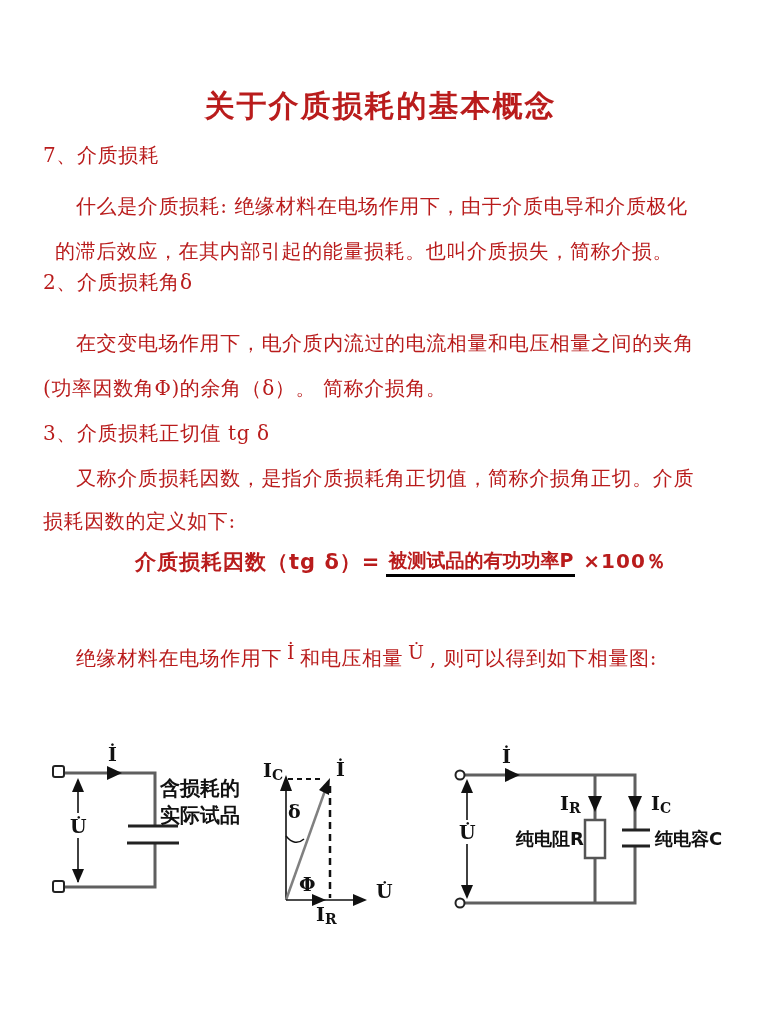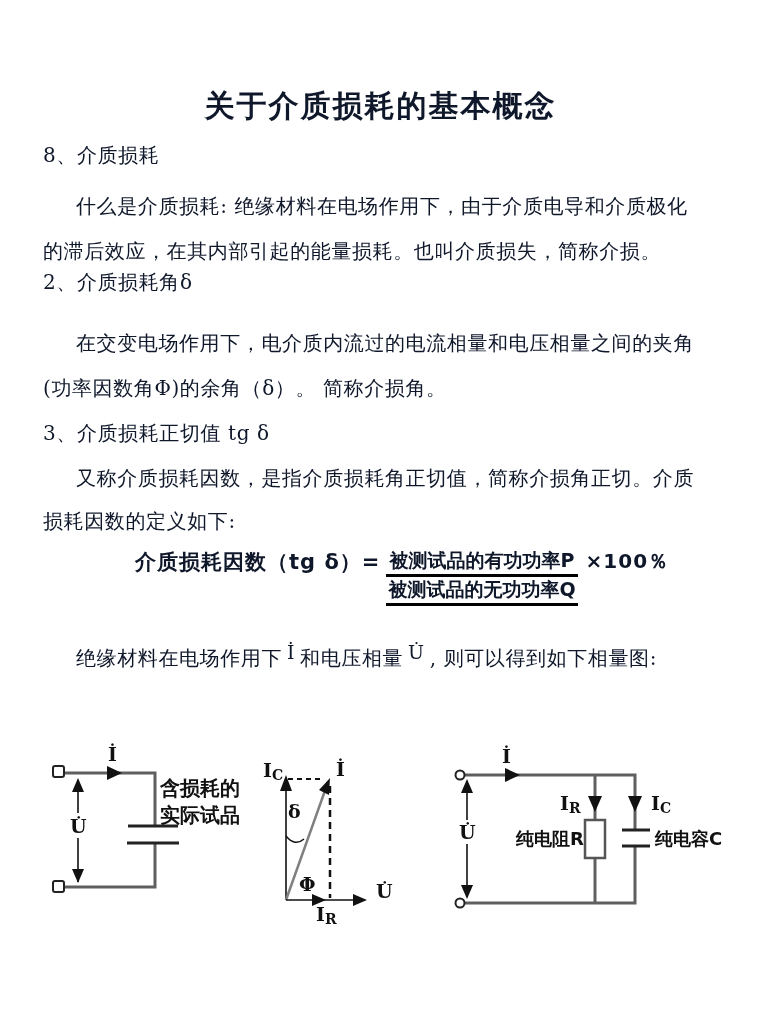--- a/index.html
+++ b/index.html
@@ -1,18 +1,18 @@
 <!DOCTYPE html>
 <html><head>
 <meta charset="utf-8">
 <style>
   html,body{margin:0;padding:0;background:#fff;}
   .page{
     position:relative;width:761px;height:1030px;background:#ffffff;
-    font-family:"DejaVu Serif","Liberation Serif",serif;color:#0f172a;overflow:hidden;
+    font-family:"DejaVu Serif","Liberation Serif",serif;color:#b91c1c;overflow:hidden;
   }
   .abs{position:absolute;white-space:nowrap;}
   .title{
     width:761px;text-align:center;top:86px;left:0;
     font-size:30px;font-weight:bold;letter-spacing:2px;
   }
   .bodyline{font-size:20px;letter-spacing:0.6px;}
   .sym{
     font-family:"DejaVu Serif","Liberation Serif",serif;
     position:relative;top:-6px;padding:0 5px;font-size:19px;
@@ -37,37 +37,36 @@
   .plate{stroke:#222;stroke-width:3;fill:none;}
   .blk{fill:#111;stroke:none;}
 </style>
 </head>
 <body>
 
 <div class="page">
 
   <div class="abs title">关于介质损耗的基本概念</div>
 
-  <div class="abs bodyline" style="top:142px;left:43px">8、介质损耗</div>
+  <div class="abs bodyline" style="top:142px;left:43px">7、介质损耗</div>
   <div class="abs bodyline" style="top:193px;left:76px">什么是介质损耗: 绝缘材料在电场作用下，由于介质电导和介质极化</div>
-  <div class="abs bodyline" style="top:238px;left:43px">的滞后效应，在其内部引起的能量损耗。也叫介质损失，简称介损。</div>
+  <div class="abs bodyline" style="top:238px;left:55px">的滞后效应，在其内部引起的能量损耗。也叫介质损失，简称介损。</div>
 
   <div class="abs bodyline" style="top:269px;left:43px">2、介质损耗角δ</div>
   <div class="abs bodyline" style="top:375px;left:43px">(功率因数角Φ)的余角（δ）。 简称介损角。</div>
   <div class="abs bodyline" style="top:330px;left:76px">在交变电场作用下，电介质内流过的电流相量和电压相量之间的夹角</div>
 
   <div class="abs bodyline" style="top:420px;left:43px">3、介质损耗正切值 tg δ</div>
   <div class="abs bodyline" style="top:465px;left:76px">又称介质损耗因数，是指介质损耗角正切值，简称介损角正切。介质</div>
   <div class="abs bodyline" style="top:508px;left:43px">损耗因数的定义如下:</div>
 
   <div class="abs formula">
     <span class="f-lhs">介质损耗因数（tg δ）=</span>
     <span class="frac">
       <span class="num">被测试品的有功功率P</span>
-      <span class="den">被测试品的无功功率Q</span>
     </span>
     <span class="f-rhs">×100％</span>
   </div>
 
   <div class="abs bodyline" style="top:645px;left:76px">
     <span>绝缘材料在电场作用下</span><span class="sym">İ</span><span>和电压相量</span><span class="sym">U̇</span><span>, 则可以得到如下相量图:</span>
   </div>
 
   <svg class="abs" style="top:735px;left:45px" width="205" height="200" viewBox="0 0 205 200">
 

